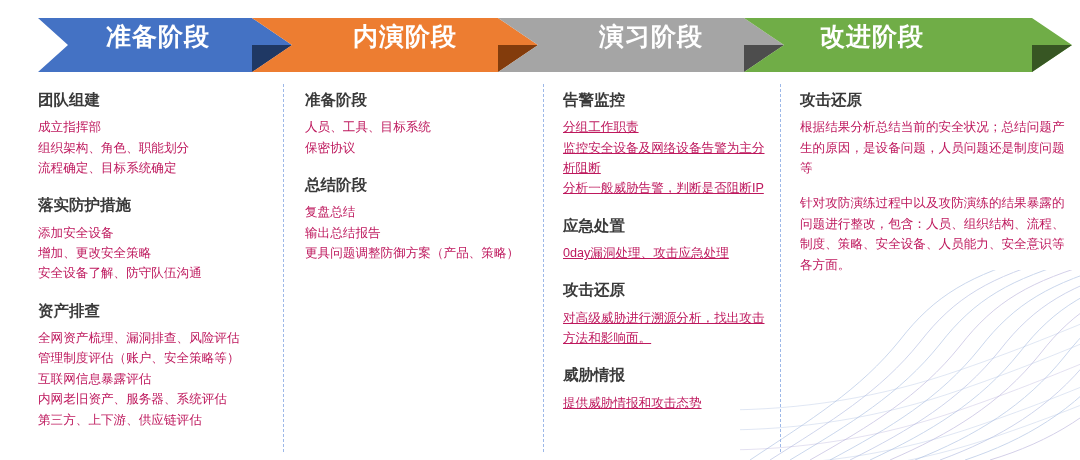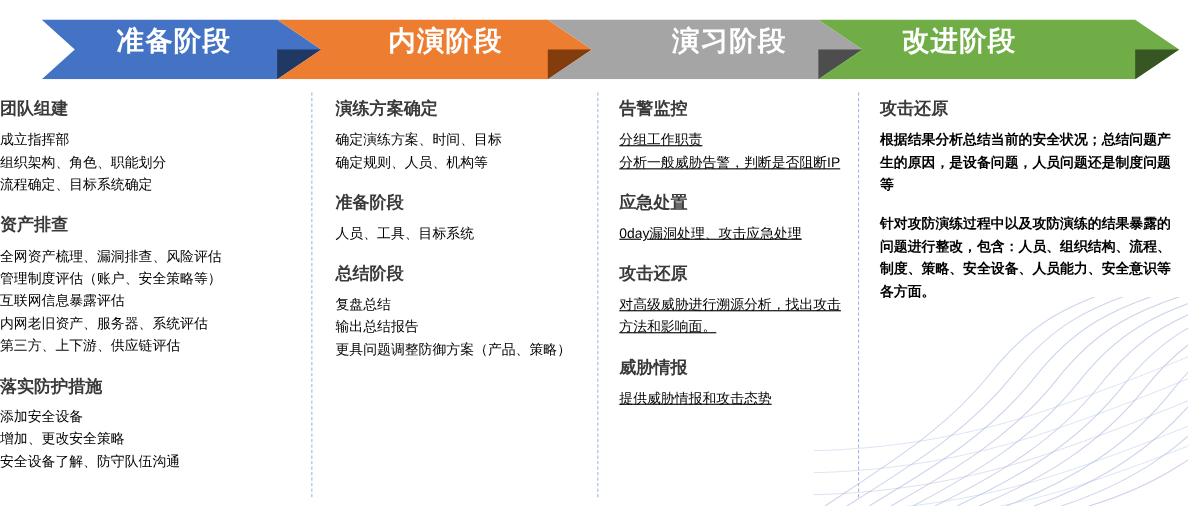--- a/index.html
+++ b/index.html
@@ -48,39 +48,39 @@
     justify-content: center;
     color: #ffffff;
     font-size: 25px;
     font-weight: bold;
     letter-spacing: 1px;
     white-space: nowrap;
     z-index: 4;
   }
   #label-0 { left: 38px;  width: 240px; }
   #label-1 { left: 286px; width: 238px; }
-  #label-2 { left: 544px; width: 238px; }
+  #label-2 { left: 532px; width: 238px; }
   #label-3 { left: 747px; width: 250px; }
 
   
   #columns {
     position: absolute;
     left: 0;
     top: 72px;
     width: 1080px;
     height: 388px;
     display: flex;
     z-index: 2;
   }
 
   .column {
     position: relative;
     padding: 16px 14px 0 0;
   }
-  .col-0 { width: 283px; }
+  .col-0 { width: 283px; padding-left: 38px; }
   .col-1 { width: 260px; padding-left: 22px; }
   .col-2 { width: 237px; padding-left: 20px; }
   .col-3 { width: 300px; padding-left: 20px; }
 
   .col-divider {
     position: absolute;
     left: 0;
     top: 12px;
     bottom: 8px;
     width: 0;
@@ -94,27 +94,27 @@
     font-size: 15.5px;
     font-weight: bold;
     color: #3a3a3a;
     line-height: 1.5;
     margin-bottom: 6px;
     white-space: nowrap;
   }
 
   .block-line {
     font-size: 12.6px;
-    color: #000000;
+    color: #be185d;
     line-height: 1.62;
     white-space: nowrap;
   }
 
   
-  .col-3 .block-line { white-space: normal; font-weight: bold; }
+  .col-3 .block-line { white-space: normal; }
   .col-2 .block-line { white-space: normal; text-decoration: underline; }
 </style>
 </head>
 <body>
 
 <svg id="wave-corner" viewBox="0 0 340 190" preserveAspectRatio="none" aria-hidden="true">
   <g fill="none" stroke-width="1" opacity="0.55">
     <path d="M10,190 C70,150 120,120 160,70 C195,25 230,5 300,-15" stroke="#9FB6DD"></path>
     <path d="M30,190 C90,152 140,122 180,72 C215,27 250,7 320,-13" stroke="#A7B2DC"></path>
     <path d="M50,190 C110,154 160,124 200,74 C235,29 270,9 340,-11" stroke="#9FB6DD"></path>
@@ -163,59 +163,56 @@
 <div id="columns">
 
   <div class="column col-0">
     <div class="block">
       <div class="block-title">团队组建</div>
       <div class="block-line">成立指挥部</div>
       <div class="block-line">组织架构、角色、职能划分</div>
       <div class="block-line">流程确定、目标系统确定</div>
     </div>
     <div class="block">
+      <div class="block-title">落实防护措施</div>
+      <div class="block-line">添加安全设备</div>
+      <div class="block-line">增加、更改安全策略</div>
+      <div class="block-line">安全设备了解、防守队伍沟通</div>
+    </div>
+    <div class="block">
       <div class="block-title">资产排查</div>
       <div class="block-line">全网资产梳理、漏洞排查、风险评估</div>
       <div class="block-line">管理制度评估（账户、安全策略等）</div>
       <div class="block-line">互联网信息暴露评估</div>
       <div class="block-line">内网老旧资产、服务器、系统评估</div>
       <div class="block-line">第三方、上下游、供应链评估</div>
     </div>
-    <div class="block">
-      <div class="block-title">落实防护措施</div>
-      <div class="block-line">添加安全设备</div>
-      <div class="block-line">增加、更改安全策略</div>
-      <div class="block-line">安全设备了解、防守队伍沟通</div>
-    </div>
   </div>
 
   <div class="column col-1">
     <div class="col-divider"></div>
     <div class="block">
-      <div class="block-title">演练方案确定</div>
-      <div class="block-line">确定演练方案、时间、目标</div>
-      <div class="block-line">确定规则、人员、机构等</div>
-    </div>
-    <div class="block">
       <div class="block-title">准备阶段</div>
       <div class="block-line">人员、工具、目标系统</div>
+      <div class="block-line">保密协议</div>
     </div>
     <div class="block">
       <div class="block-title">总结阶段</div>
       <div class="block-line">复盘总结</div>
       <div class="block-line">输出总结报告</div>
       <div class="block-line">更具问题调整防御方案（产品、策略）</div>
     </div>
   </div>
 
   <div class="column col-2">
     <div class="col-divider"></div>
     <div class="block">
       <div class="block-title">告警监控</div>
       <div class="block-line">分组工作职责</div>
+      <div class="block-line">监控安全设备及网络设备告警为主分析阻断</div>
       <div class="block-line">分析一般威胁告警，判断是否阻断IP</div>
     </div>
     <div class="block">
       <div class="block-title">应急处置</div>
       <div class="block-line">0day漏洞处理、攻击应急处理</div>
     </div>
     <div class="block">
       <div class="block-title">攻击还原</div>
       <div class="block-line">对高级威胁进行溯源分析，找出攻击方法和影响面。</div>
     </div>

